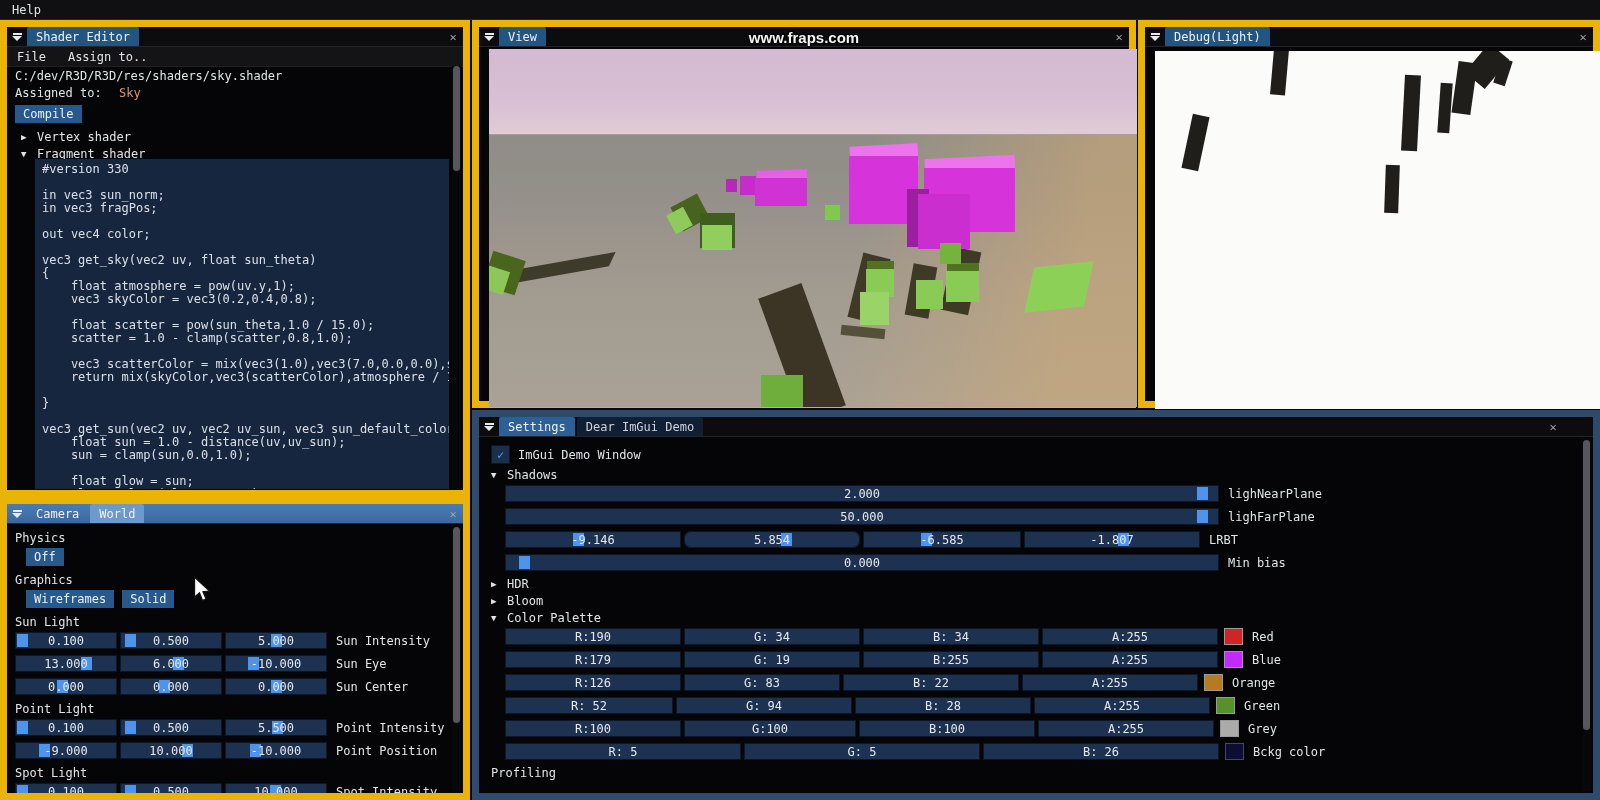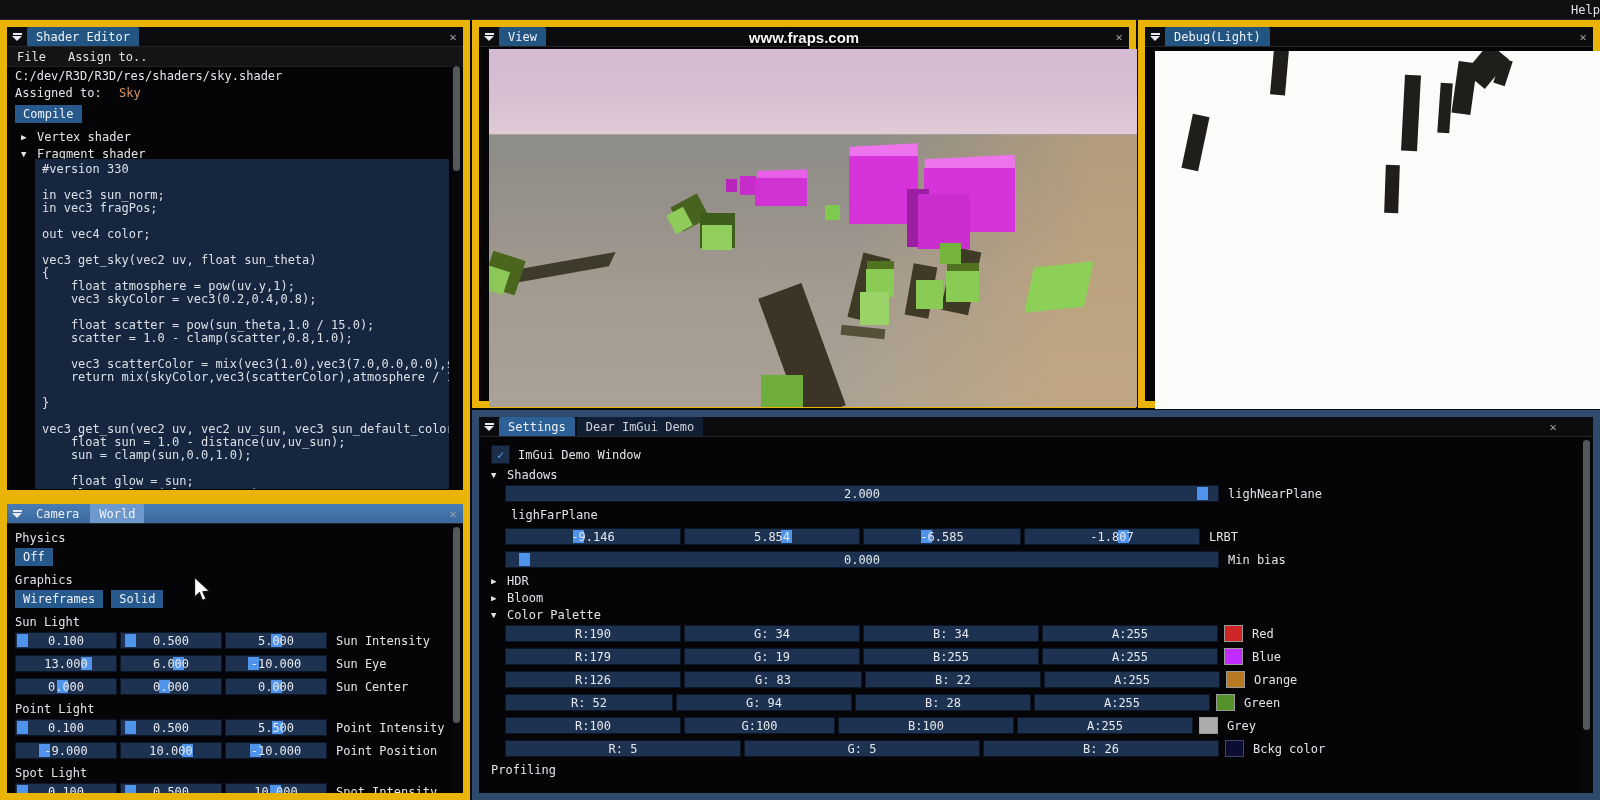--- a/index.html
+++ b/index.html
@@ -12,21 +12,21 @@
   .collapse-btn{width:20px;display:flex;flex-direction:column;align-items:center;justify-content:center;gap:1px;}
   .collapse-btn .bar{width:9px;height:2px;background:#e8eaee;}
   .collapse-btn .tri{width:0;height:0;border-left:5px solid transparent;border-right:5px solid transparent;border-top:5px solid #e8eaee;}
   .wtab{padding:0 9px;display:flex;align-items:center;background:#235583;color:#eef1f6;border-radius:2px 2px 0 0;margin-right:2px;white-space:nowrap;}
   .wtab.inactive{background:#101f33;color:#cfd3d9;}
   .wtab.lighter{background:#6d99cc;}
   .wtab.ghost{background:transparent;}
   .close-btn{margin-left:auto;width:20px;display:flex;align-items:center;justify-content:center;color:#9fa2aa;font-size:12px;}
   
   .btn{background:#27598c;color:#eef1f6;padding:2px 8px;height:14px;line-height:14px;display:inline-block;}
-  .btn-row{display:flex;gap:8px;margin:0 0 4px 8px;}
+  .btn-row{display:flex;gap:8px;margin:0 0 4px 19px;}
   .group-label{margin:7px 0 4px 8px;height:13px;}
   .cam-row{display:flex;gap:3px;margin:0 0 6px 8px;align-items:center;}
   .drag{position:relative;height:17px;background:#1d3150;overflow:hidden;flex:0 0 auto;box-shadow:inset 0 0 0 1px #0c1626;}
   .grab{position:absolute;top:2px;width:11px;height:13px;background:#4f94ea;}
   .dval{position:absolute;left:0;right:0;top:2px;text-align:center;color:#e6e9ee;}
   .row-label{margin-left:6px;white-space:nowrap;}
   .set-row{display:flex;gap:3px;margin:0 0 6px 0;align-items:center;}
   .quad{display:flex;gap:3px;}
   .tree-node{display:flex;align-items:center;gap:6px;height:13px;margin:4px 0;}
   .tree-arrow{font-size:9px;color:#e2e4e8;width:10px;}
@@ -55,21 +55,21 @@
   
   #settings-content{position:absolute;left:12px;top:20px;right:14px;bottom:0;overflow:hidden;}
   .indent{margin-left:14px;}
   #cursor{position:absolute;left:193px;top:576px;pointer-events:none;}
 </style>
 </head>
 <body>
 
 <div id="root">
 
-  <div style="position:absolute;left:0;top:0;width:1600px;height:19px;background:#101013;border-bottom:1px solid #232329;display:flex;align-items:center;justify-content:flex-end;">
+  <div style="position:absolute;left:0;top:0;width:1600px;height:19px;background:#101013;border-bottom:1px solid #232329;display:flex;align-items:center;">
     <span style="margin-left:12px;">Help</span>
   </div>
 
   <div class="window" style="left:0;top:20px;width:470px;height:477px;">
     <div class="titlebar">
       <div class="collapse-btn">
           <div class="bar"></div>
           <div class="tri"></div>
         </div>
       <div class="wtab">Shader Editor</div>
@@ -309,29 +309,33 @@
       </div>
       <div id="shadow-sliders" class="indent">
           <div class="set-row">
             <div class="drag" style="width: 714px;">
               <div class="grab" style="left: 692px;"></div>
               <span class="dval">2.000</span>
             </div>
             <div class="row-label">lighNearPlane</div>
           </div>
           <div class="set-row">
+            <div class="drag" style="width: 714px;">
+              <div class="grab" style="left: 692px;"></div>
+              <span class="dval">50.000</span>
+            </div>
             <div class="row-label">lighFarPlane</div>
           </div>
           <div class="set-row">
             <div class="quad">
               <div class="drag" style="width: 176px;">
                 <div class="grab" style="left: 68px;"></div>
                 <span class="dval">-9.146</span>
               </div>
-              <div class="drag" style="width: 176px;">
+              <div class="drag" style="width: 176px; border-radius: 7px;">
                 <div class="grab" style="left: 97px;"></div>
                 <span class="dval">5.854</span>
               </div>
               <div class="drag" style="width: 158px;">
                 <div class="grab" style="left: 58px;"></div>
                 <span class="dval">-6.585</span>
               </div>
               <div class="drag" style="width: 176px;">
                 <div class="grab" style="left: 94px;"></div>
                 <span class="dval">-1.807</span>
@@ -389,21 +393,21 @@
             <div class="drag" style="width: 176px;">
               <span class="dval">A:255</span>
             </div>
             <div class="swatch" style="background: rgb(193, 43, 255);"></div>
             <div class="row-label">Blue</div>
           </div>
           <div class="set-row">
             <div class="drag" style="width: 176px;">
               <span class="dval">R:126</span>
             </div>
-            <div class="drag" style="width: 178px;">
+            <div class="drag" style="width: 156px;">
               <span class="dval">G: 83</span>
             </div>
             <div class="drag" style="width: 176px;">
               <span class="dval">B: 22</span>
             </div>
             <div class="drag" style="width: 176px;">
               <span class="dval">A:255</span>
             </div>
             <div class="swatch" style="background: rgb(184, 122, 32);"></div>
             <div class="row-label">Orange</div>
@@ -421,21 +425,21 @@
             <div class="drag" style="width: 176px;">
               <span class="dval">A:255</span>
             </div>
             <div class="swatch" style="background: rgb(85, 146, 44);"></div>
             <div class="row-label">Green</div>
           </div>
           <div class="set-row">
             <div class="drag" style="width: 176px;">
               <span class="dval">R:100</span>
             </div>
-            <div class="drag" style="width: 151px;">
+            <div class="drag" style="width: 172px;">
               <span class="dval">G:100</span>
             </div>
             <div class="drag" style="width: 176px;">
               <span class="dval">B:100</span>
             </div>
             <div class="drag" style="width: 176px;">
               <span class="dval">A:255</span>
             </div>
             <div class="swatch" style="background: rgb(171, 171, 171);"></div>
             <div class="row-label">Grey</div>

